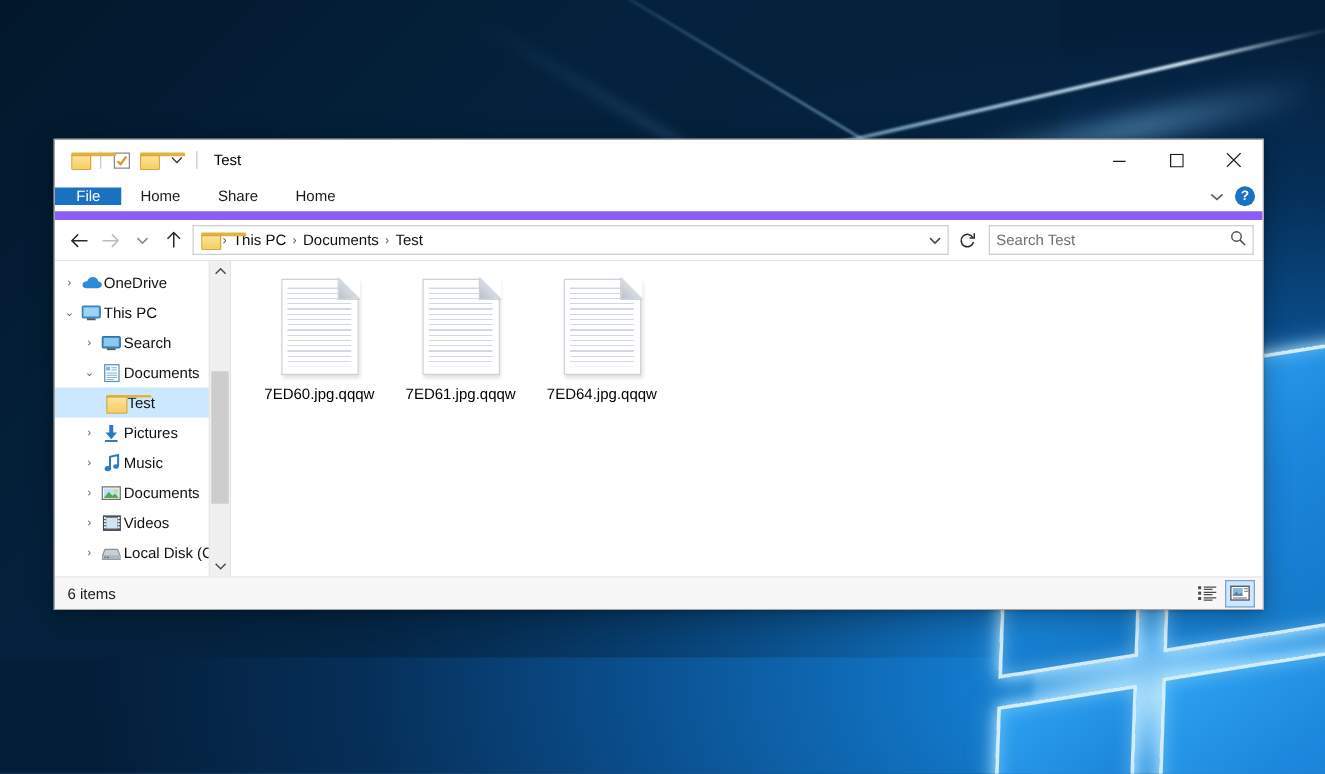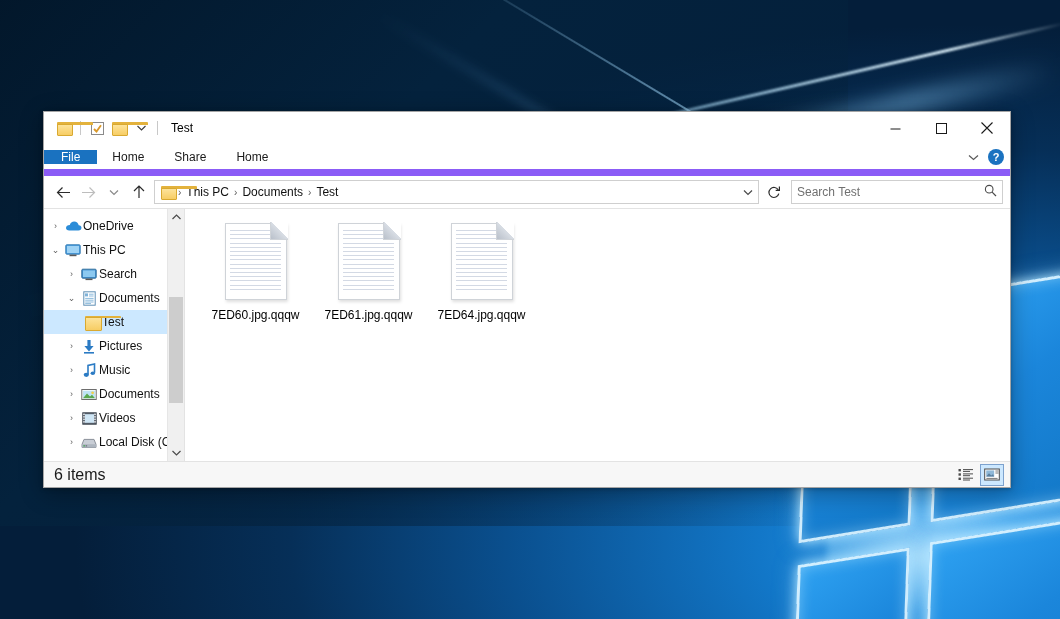--- a/index.html
+++ b/index.html
@@ -152,21 +152,21 @@
       background:repeating-linear-gradient(180deg,#d3d9e4 0px,#d3d9e4 1px,#ffffff 1px,#ffffff 4.2px);}
   .doc .fold{position:absolute;right:-1px;top:-1px;width:17px;height:17px;
       background:linear-gradient(225deg,#ffffff 0%,#ffffff 48%,#d8dde4 50%,#b9c0ca 100%);
       border-left:1px solid #cfd3d8;border-bottom:1px solid #cfd3d8;}
   .doc .foldmask{position:absolute;right:-1px;top:-1px;width:17px;height:17px;background:#fff;
       clip-path:polygon(0 0,100% 0,100% 100%);}
 
   
   .statusbar{height:25px;flex:none;display:flex;align-items:center;
              background:#f7f7f7;border-top:1px solid #e3e3e3;padding:0 6px 0 10px;}
-  .status-text{font-size:16px;color:#1a1a1a;}
+  .status-text{font-size:12px;color:#1a1a1a;}
   .viewbtns{margin-left:auto;display:flex;align-items:center;gap:3px;}
   .viewbtn{width:22px;height:20px;display:flex;align-items:center;justify-content:center;}
   .viewbtn.active{background:#cce8ff;border:1px solid #7da2ce;}
 </style>
 </head>
 <body>
 
 <div id="wallpaper">
   <div class="wp-base"></div>
   <div class="wp-dark-tl"></div>

